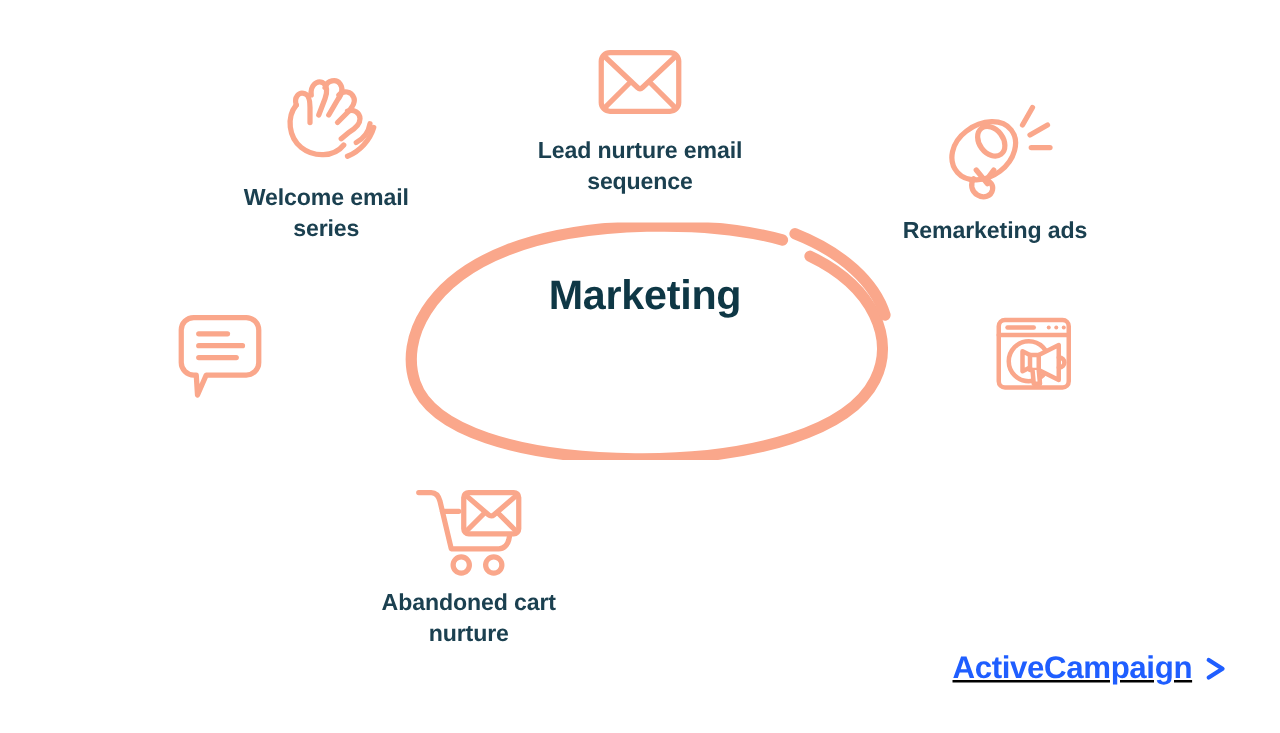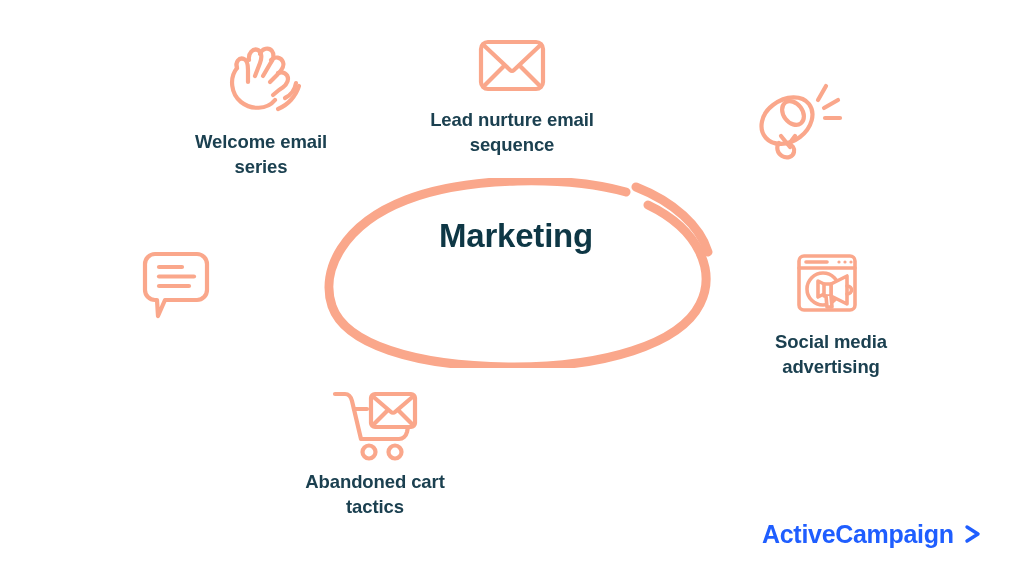--- a/index.html
+++ b/index.html
@@ -34,32 +34,32 @@
     margin-top:6px;
     color:#1B4050;
     font-size:18.5px;
     font-weight:bold;
     line-height:1.34;
     text-align:center;
     white-space:pre-line;
     letter-spacing:-0.1px;
   }
 
-  #node-welcome   {left:155px; top:32px;  width:212px;}
+  #node-welcome   {left:155px; top:48px;  width:212px;}
   #node-lead      {left:400px; top:32px;  width:224px;}
   #node-remarket  {left:700px; top:74px;  width:192px;}
   #node-social    {left:752px; top:248px; width:158px;}
   #node-segmented {left:578px; top:376px; width:214px;}
   #node-cart      {left:272px; top:382px; width:206px;}
   #node-sms       {left:78px;  top:248px; width:196px;}
 
   
   #brand{
     position:absolute;left:762px;top:522px;
-    display:flex;align-items:flex-start;gap:8px;
+    display:flex;align-items:flex-end;gap:8px;text-decoration:underline;
   }
   #brand-name{
     color:#1F5EFF;
     font-size:25px;
     font-weight:bold;
     letter-spacing:-0.3px;
     line-height:1;
   }
   #brand-chevron{display:block;}
 </style>
@@ -134,20 +134,21 @@
 
         <path d="M33 62 L42 73"></path>
         <path d="M31 69 C28 73, 29 79, 34 82 C39 85, 45 83, 46 78 C47 74, 44 71, 41 70"></path>
         <path d="M41 70 L47 62"></path>
 
         <path d="M70 26 L78 12"></path>
         <path d="M76 34 L90 26"></path>
         <path d="M77 44 L92 44"></path>
       </g>
     </svg>
+    <div class="lbl">Remarketing ads</div>
   </div>
 
   <div class="node" id="node-social">
     <svg class="ico" width="80" height="76" viewBox="0 0 80 76">
       <g fill="none" stroke="#FAA78B" stroke-width="3.6" stroke-linecap="round" stroke-linejoin="round">
 
         <rect x="8" y="8" width="56" height="54" rx="5"></rect>
         <path d="M8 20 L64 20"></path>
         <path d="M15 14 L36 14"></path>
         <circle cx="48" cy="14" r="1.6" fill="#FAA78B" stroke="none"></circle>
@@ -156,43 +157,41 @@
 
         <circle cx="32" cy="41" r="16"></circle>
         <path d="M27 33 L43 41 L27 49 Z"></path>
 
         <path d="M40 36 L56 28 L56 56 L40 48 Z" fill="#FFFFFF"></path>
         <path d="M40 36 L33 36 L33 48 L40 48 Z" fill="#FFFFFF"></path>
         <path d="M35 48 L36 59 L41 59 L40 48" fill="#FFFFFF"></path>
         <path d="M56 38 C62 38, 62 46, 56 46"></path>
       </g>
     </svg>
-    <div class="lbl">Social media
-advertising</div>
   </div>
 
 
   <div class="node" id="node-cart">
     <svg class="ico" width="96" height="82" viewBox="0 0 96 82">
       <g fill="none" stroke="#FAA78B" stroke-width="4.2" stroke-linecap="round" stroke-linejoin="round">
 
         <path d="M8 12 L18 12 C22 12, 24 15, 25 19 L34 57 L72 57 C76 57, 79 54, 80 50 L82 40"></path>
         <path d="M27 27 L40 27"></path>
 
         <circle cx="42" cy="70" r="6.5"></circle>
         <circle cx="68" cy="70" r="6.5"></circle>
 
         <rect x="44" y="12" width="44" height="33" rx="4" fill="#FFFFFF"></rect>
         <path d="M46 14.5 L64 30 C65 30.9, 67 30.9, 68 30 L86 14.5"></path>
         <path d="M46 43 L60 29"></path>
         <path d="M86 43 L72 29"></path>
       </g>
     </svg>
     <div class="lbl">Abandoned cart
-tactics</div>
+nurture</div>
   </div>
 
   <div class="node" id="node-sms">
     <svg class="ico" width="78" height="74" viewBox="0 0 78 74">
       <g fill="none" stroke="#FAA78B" stroke-width="4.2" stroke-linecap="round" stroke-linejoin="round">
         <path d="M18 6 L60 6 C65.5 6, 70 10.5, 70 16 L70 42 C70 47.5, 65.5 52, 60 52
                  L28 52 L21 68 L20 52 L18 52 C12.5 52, 8 47.5, 8 42 L8 16 C8 10.5, 12.5 6, 18 6 Z"></path>
         <path d="M22 19 L45 19"></path>
         <path d="M22 28.5 L57 28.5"></path>
         <path d="M22 38 L52 38"></path>

